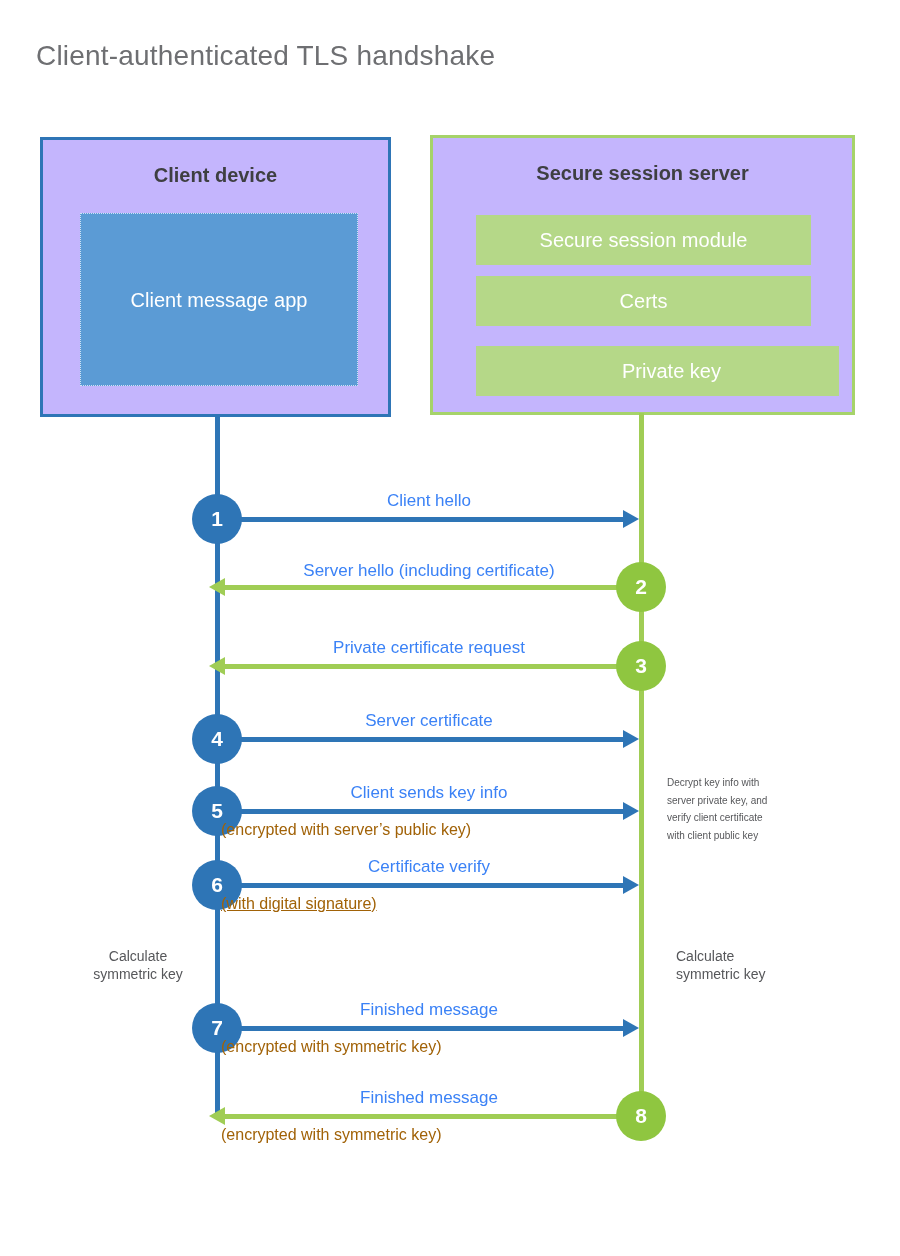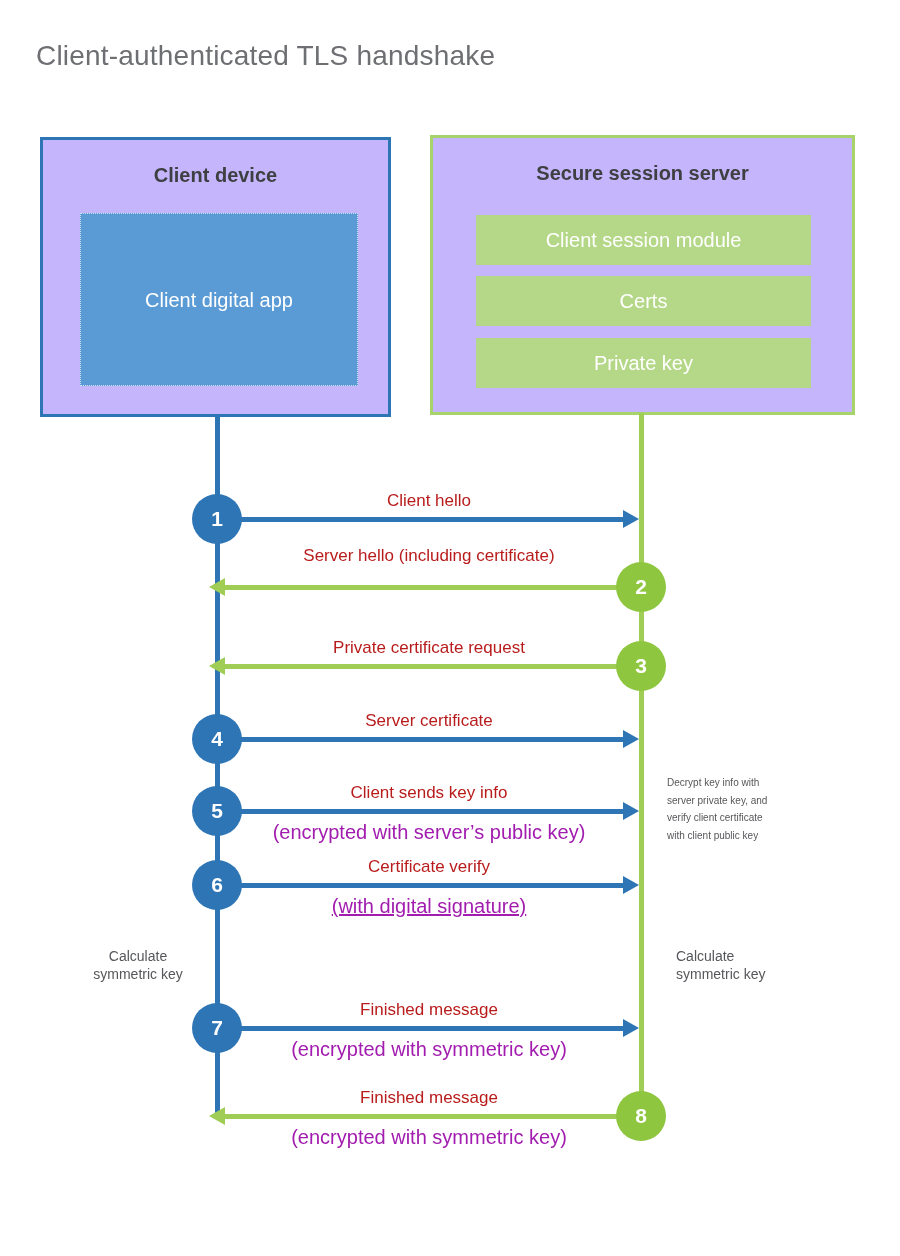--- a/index.html
+++ b/index.html
@@ -24,69 +24,69 @@
     background:var(--blue-fill,#5b9bd5);border:1px dotted #cfe2f4;
     display:flex;align-items:center;justify-content:center;
     color:#fff;font-size:20px;line-height:28px;text-align:center;
   }
   .app-box span{display:inline-block;width:180px;}
   .server-bar{
     position:absolute;left:43px;width:335px;height:50px;
     background:var(--green-fill,#b5d888);color:#fff;font-size:20px;
     display:flex;align-items:center;justify-content:center;text-align:center;
   }
-  .bar-0{top:77px;} .bar-1{top:138px;} .bar-2{top:200px;}
+  .bar-0{top:77px;} .bar-1{top:138px;} .bar-2{top:208px;padding-left:28px;}
   .lifeline{position:absolute;width:5px;z-index:1;}
   .lifeline.blue{left:215px;top:403px;height:703px;background:var(--blue,#2e75b6);}
   .lifeline.green{left:639px;top:401px;height:705px;background:var(--green-line,#a0cd55);}
   .step-circle{
     position:absolute;width:50px;height:50px;border-radius:50%;z-index:3;
     color:#fff;font-size:21px;font-weight:700;
     display:flex;align-items:center;justify-content:center;
   }
   .step-circle.blue{background:var(--blue,#2e75b6);}
   .step-circle.green{background:var(--green,#8fc640);}
   .arrow-shaft{position:absolute;height:5px;z-index:2;}
   .arrow-shaft.blue{background:var(--blue,#2e75b6);}
   .arrow-shaft.green{background:var(--green-line,#a0cd55);}
   .arrow-head{position:absolute;width:0;height:0;z-index:2;
     border-top:9px solid transparent;border-bottom:9px solid transparent;}
   .arrow-head.right{border-left:16px solid var(--blue,#2e75b6);}
   .arrow-head.left{border-right:16px solid var(--green-line,#a0cd55);}
   .step-label{
     position:absolute;left:221px;width:416px;text-align:center;
-    font-size:17px;color:#b91c1c;z-index:4;white-space:nowrap;
+    font-size:17px;color:#3b82f6;z-index:4;white-space:nowrap;
   }
   .step-sub{
-    position:absolute;left:221px;width:416px;text-align:center;
-    font-size:20px;color:#a21caf;z-index:4;white-space:nowrap;
+    position:absolute;left:221px;width:416px;
+    font-size:16px;color:#a16207;z-index:4;white-space:nowrap;
   }
   .note{position:absolute;font-size:14px;color:#56575a;line-height:17.5px;z-index:4;}
   .note.left-calc{left:82px;top:936px;width:112px;text-align:center;}
   .note.right-calc{left:676px;top:936px;text-align:left;}
   .note.decrypt{left:667px;top:762px;width:175px;text-align:left;font-size:10px;}
 </style>
 </head>
 <body>
 
 <div class="canvas">
 
   <div class="title">Client-authenticated TLS handshake</div>
 
   <div class="actor-box client-box">
     <div class="actor-title">Client device</div>
     <div class="app-box">
-      <span>Client digital app</span>
+      <span>Client message app</span>
     </div>
   </div>
 
   <div class="actor-box server-box">
     <div class="actor-title">Secure session server</div>
     <div class="server-bar bar-0">
-      <span>Client session module</span>
+      <span>Secure session module</span>
     </div>
     <div class="server-bar bar-1">
       <span>Certs</span>
     </div>
     <div class="server-bar bar-2">
       <span>Private key</span>
     </div>
   </div>
 
   <div class="lifeline blue"></div>
@@ -97,21 +97,21 @@
       <div class="arrow-head right blue" style="left: 623px; top: 498px;"></div>
       <div class="step-circle blue" style="left: 192px; top: 482px;">
         <div>1</div>
       </div>
       <div class="step-label" style="top: 479px;">Client hello</div>
       <div class="arrow-shaft green" style="left: 225px; top: 573px; width: 416px;"></div>
       <div class="arrow-head left green" style="left: 209px; top: 566px;"></div>
       <div class="step-circle green" style="left: 616px; top: 550px;">
         <div>2</div>
       </div>
-      <div class="step-label" style="top: 534px; text-align: center;">Server hello (including certificate)</div>
+      <div class="step-label" style="top: 549px; text-align: center;">Server hello (including certificate)</div>
       <div class="arrow-shaft green" style="left: 225px; top: 652px; width: 416px;"></div>
       <div class="arrow-head left green" style="left: 209px; top: 645px;"></div>
       <div class="step-circle green" style="left: 616px; top: 629px;">
         <div>3</div>
       </div>
       <div class="step-label" style="top: 626px;">Private certificate request</div>
       <div class="arrow-shaft blue" style="left: 217px; top: 725px; width: 406px;"></div>
       <div class="arrow-head right blue" style="left: 623px; top: 718px;"></div>
       <div class="step-circle blue" style="left: 192px; top: 702px;">
         <div>4</div>

